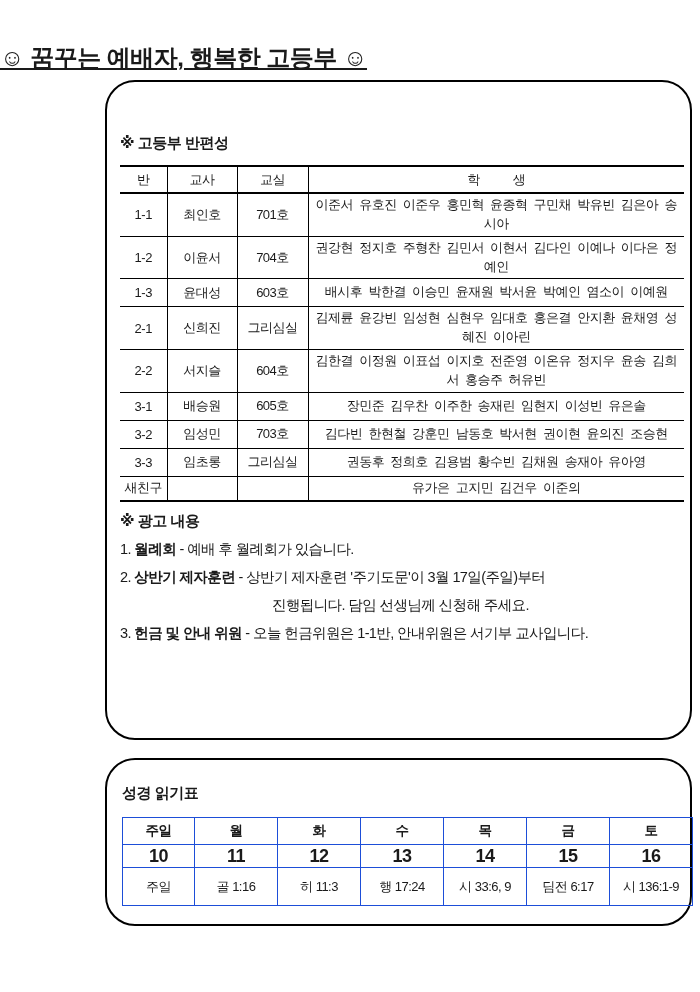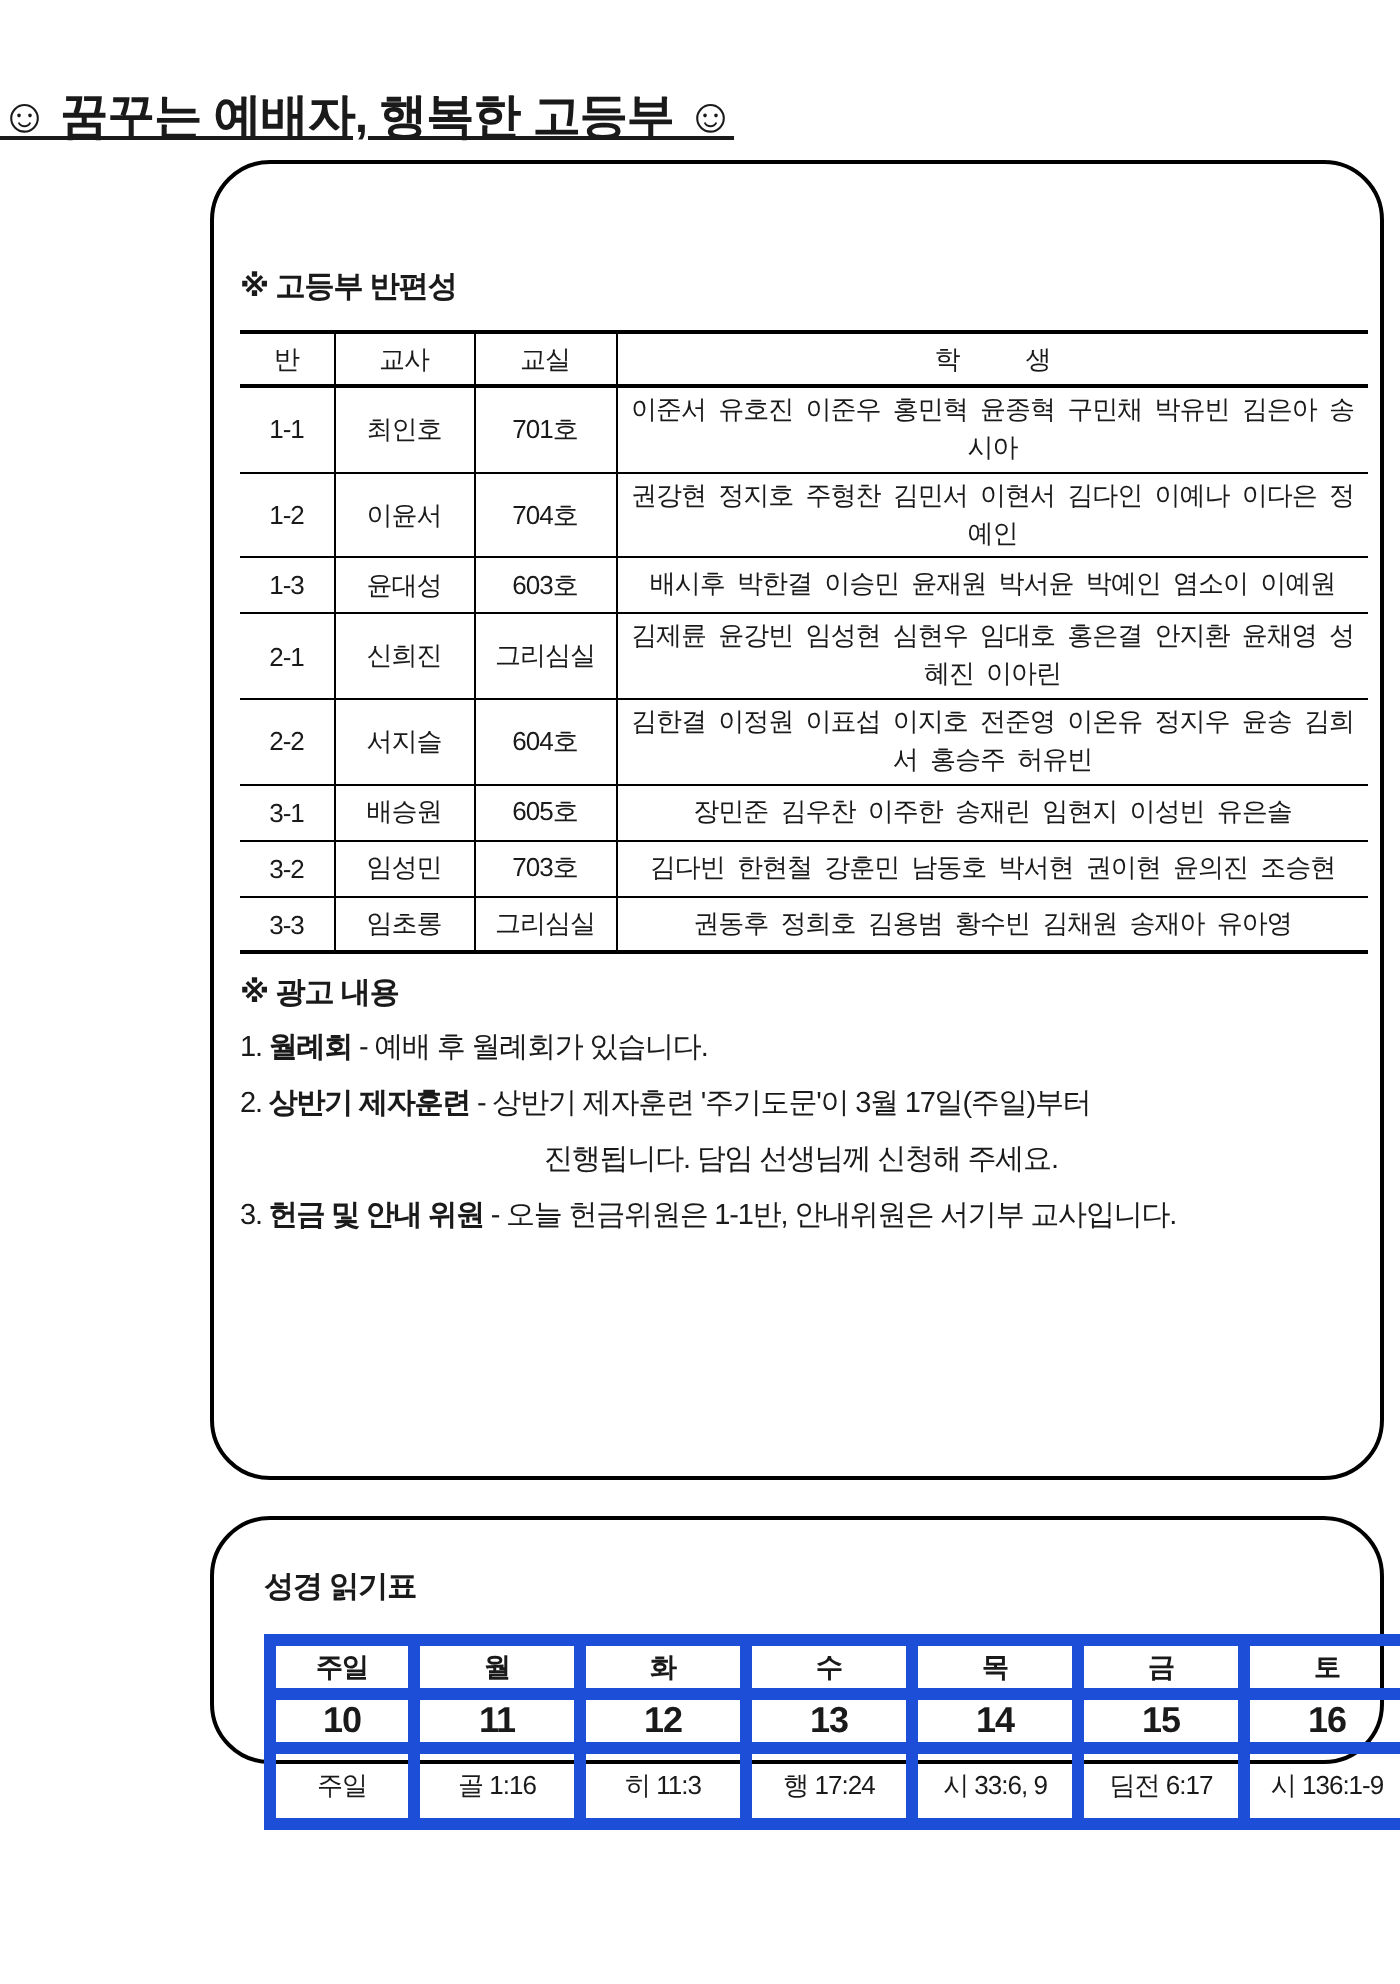--- a/index.html
+++ b/index.html
@@ -5,21 +5,21 @@
   * { margin:0; padding:0; box-sizing:border-box; }
   html,body { width:700px; height:992px; background:#ffffff; color:#1a1a1a;
     font-family:"Liberation Sans","DejaVu Sans",sans-serif; }
   .page { position:relative; width:700px; height:992px; background:#fff; overflow:hidden; }
 
   .doc-title { position:absolute; top:42px; left:0; width:700px; 
     font-size:24px; font-weight:bold; letter-spacing:-0.5px;text-decoration:underline; }
 
   .box { position:absolute; left:57px; width:587px; border:2px solid #000; border-radius:30px; background:#fff;margin-left:48px; }
   .box1 { top:80px; height:660px; padding:52px 20px 0 13px; }
-  .box2 { top:758px; height:124px; padding:24px 15px 0 25px; }
+  .box2 { top:758px; height:168px; padding:24px 15px 0 15px; }
 
   .sec-heading { font-size:15px; font-weight:bold; letter-spacing:-0.5px; }
 
   table { border-collapse:collapse; table-layout:fixed; }
   .roster { width:564px; margin-top:12px; border-top:2px solid #000; border-bottom:2px solid #000; }
   .roster th, .roster td { border:1px solid #000; font-size:13px; text-align:center;
     vertical-align:middle; letter-spacing:-0.5px; }
   .roster th { font-weight:normal; height:27px; border-bottom:2px solid #000; }
   .roster th.students-h { word-spacing:30px; }
   .roster td.students { text-align:center; padding:2px 6px; line-height:1.45; word-spacing:3px; }
@@ -29,21 +29,21 @@
   .roster th:first-child, .roster td:first-child { border-left:none; }
   .roster th:last-child, .roster td:last-child { border-right:none; }
 
   .ann-heading { margin-top:10px; }
   .ann-list { margin-top:8px; font-size:14.5px; letter-spacing:-0.6px; }
   .ann-item { margin-top:9px; line-height:19px; }
   .ann-item b { font-weight:bold; }
   .ann-cont { margin-left:152px; margin-top:9px; }
 
   .bible { width:570px; margin-top:14px; border:1px solid #000; }
-  .bible th, .bible td { border:6px solid #1d4ed8; text-align:center; vertical-align:middle;
+  .bible th, .bible td { border:1px solid #1d4ed8; text-align:center; vertical-align:middle;
     font-size:13px; letter-spacing:-0.5px; }
   .bible tr.days th { height:27px; font-size:13.5px; font-weight:bold; }
   .bible tr.dates td { height:23px; font-weight:bold; font-size:18px; }
   .bible tr.readings td { height:38px; font-weight:normal; }
 </style>
 </head>
 <body>
 
 <div class="page">
 
@@ -110,20 +110,26 @@
           <td>임성민</td>
           <td>703호</td>
           <td class="students">김다빈 한현철 강훈민 남동호 박서현 권이현 윤의진 조승현</td>
         </tr>
         <tr class="short">
           <td>3-3</td>
           <td>임초롱</td>
           <td>그리심실</td>
           <td class="students">권동후 정희호 김용범 황수빈 김채원 송재아 유아영</td>
         </tr>
+        <tr class="last">
+          <td>새친구</td>
+          <td></td>
+          <td></td>
+          <td class="students">유가은 고지민 김건우 이준의</td>
+        </tr>
       </tbody>
     </table>
 
     <div class="sec-heading ann-heading">※ 광고 내용</div>
 
     <div class="ann-list">
       <div class="ann-item">
         <span>1.</span>
         <b>월례회</b><span> - 예배 후 월례회가 있습니다.</span>
       </div>

